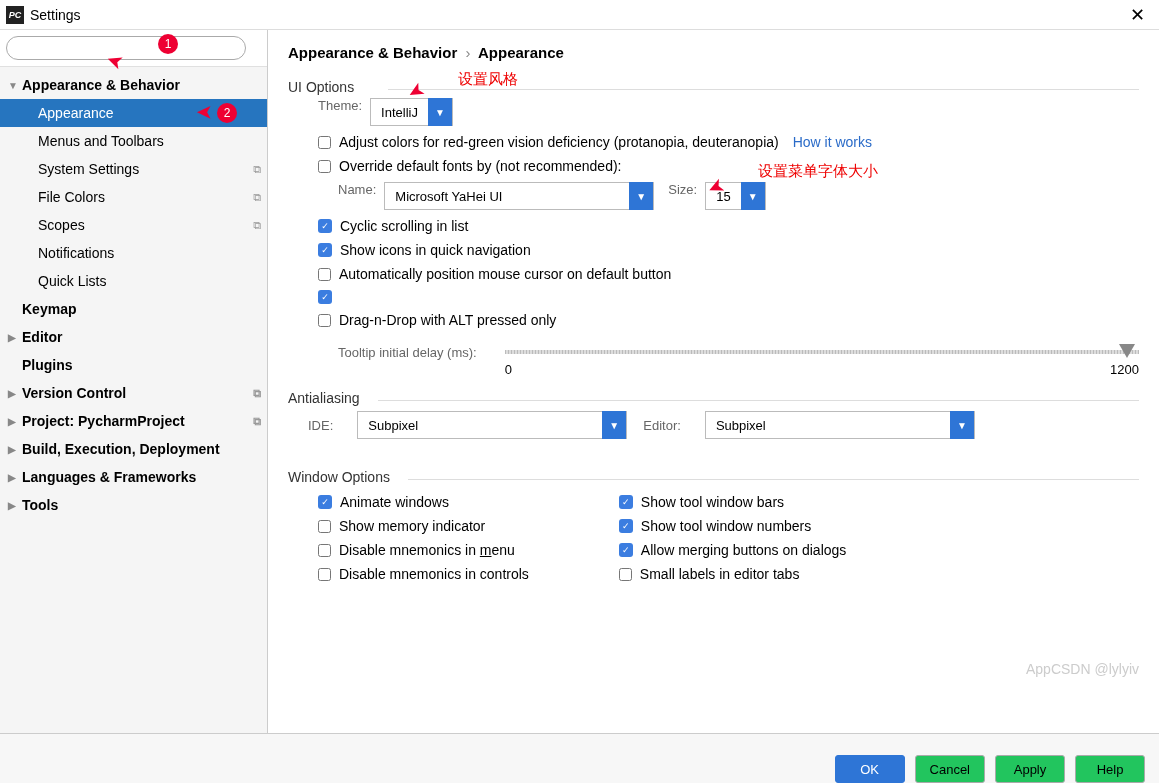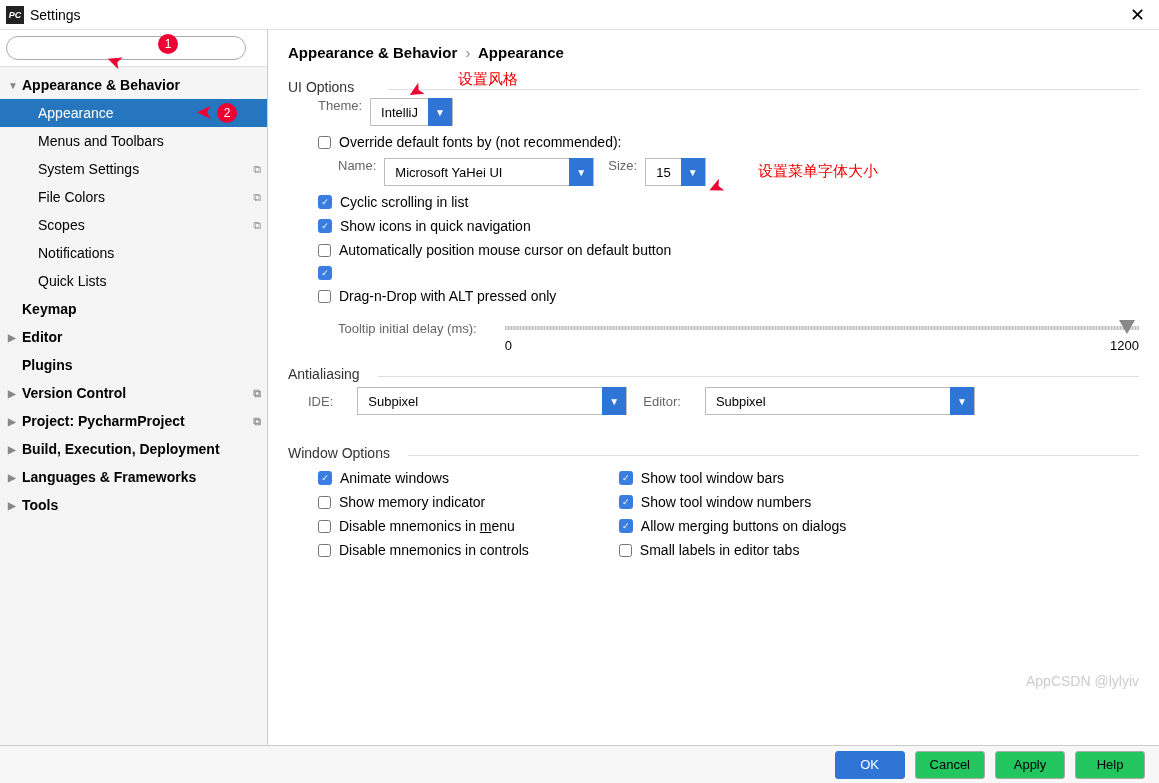--- a/index.html
+++ b/index.html
@@ -35,21 +35,21 @@
 .marker { width: 14px; height: 14px; background: #3b7de0; border-radius: 3px; margin-right: 8px; display: inline-flex; align-items: center; justify-content: center; color: #fff; font-size: 9px; flex-shrink: 0; }
 .link { color: #2a6bc8; margin-left: 14px; cursor: pointer; }
 hr.sep { border: none; border-top: 1px solid #ddd; margin: 6px 0 6px 100px; }
 .slider-row { display: flex; align-items: center; margin: 16px 0 30px 50px; }
 .slider-track { flex: 1; height: 16px; position: relative; margin-left: 20px; }
 .slider-track .track { position: absolute; top: 6px; left: 0; right: 0; height: 4px; background: repeating-linear-gradient(90deg,#bbb,#bbb 1px,#ddd 1px,#ddd 3px); }
 .slider-track .thumb { position: absolute; right: 4px; top: 0; width: 0; height: 0; border-left: 8px solid transparent; border-right: 8px solid transparent; border-top: 14px solid #888; }
 .aa-row { display: flex; align-items: center; margin: 10px 0 30px 20px; gap: 16px; }
 .window-opts { display: flex; gap: 60px; margin-left: 0; }
 .window-col .chk { margin-left: 30px; }
-.footer { height: 38px; border-top: 1px solid #ccc; display: flex; align-items: center; justify-content: flex-end; padding: 0 14px; gap: 10px; background: #f7f7f7; }
+.footer { height: 50px; border-top: 1px solid #ccc; display: flex; align-items: flex-end; justify-content: flex-end; padding: 0 14px; gap: 10px; background: #f7f7f7; }
 .btn { min-width: 70px; height: 28px; border: 1px solid #aaa; background: #22c55e; border-radius: 3px; padding: 0 14px; cursor: pointer; font-size: 13px; }
 .btn.primary { background: #2e75d6; color: #fff; border-color: #2e75d6; }
 .annotation { position: absolute; color: #e00; font-size: 15px; pointer-events: none; }
 .badge { position: absolute; width: 20px; height: 20px; border-radius: 50%; background: #e03; color: #fff; font-size: 12px; display: flex; align-items: center; justify-content: center; pointer-events: none; }
 .red-arrow { position: absolute; color: #e03; font-size: 20px; pointer-events: none; }
 .watermark { position: absolute; right: 20px; bottom: 56px; color: #ccc; font-size: 14px; pointer-events: none; }
 u { text-decoration: underline; }
 </style>
 </head>
 <body>
@@ -151,32 +151,37 @@
     <div class="red-arrow" style="left:140px;top:50px;transform:rotate(150deg);">➤</div>
 
     <div class="row">
       <span class="label">Theme:</span>
       <div class="select">
         <span class="text">IntelliJ</span>
         <span class="chev">▼</span>
       </div>
     </div>
 
+    <div class="chk">
+      <input type="checkbox" style="">
+        <span>Adjust colors for red-green vision deficiency (protanopia, deuteranopia)</span>
+      <span class="link">How it works</span>
+    </div>
 
     <div class="annotation" style="left:490px;top:132px;">设置菜单字体大小</div>
     <div class="red-arrow" style="left:440px;top:146px;transform:rotate(155deg);">➤</div>
 
     <div class="chk">
       <input type="checkbox" style="">
         <span>Override default fonts by (not recommended):</span>
     </div>
 
     <div class="row indent2">
       <span class="label">Name:</span>
-      <div class="select" style="width:210px;">
+      <div class="select" style="width:270px;">
         <span class="text" style="flex:1">Microsoft YaHei UI</span>
         <span class="chev">▼</span>
       </div>
       <span class="label" style="margin-left:14px;">Size:</span>
       <div class="select">
         <span class="text">15</span>
         <span class="chev">▼</span>
       </div>
     </div>
 

